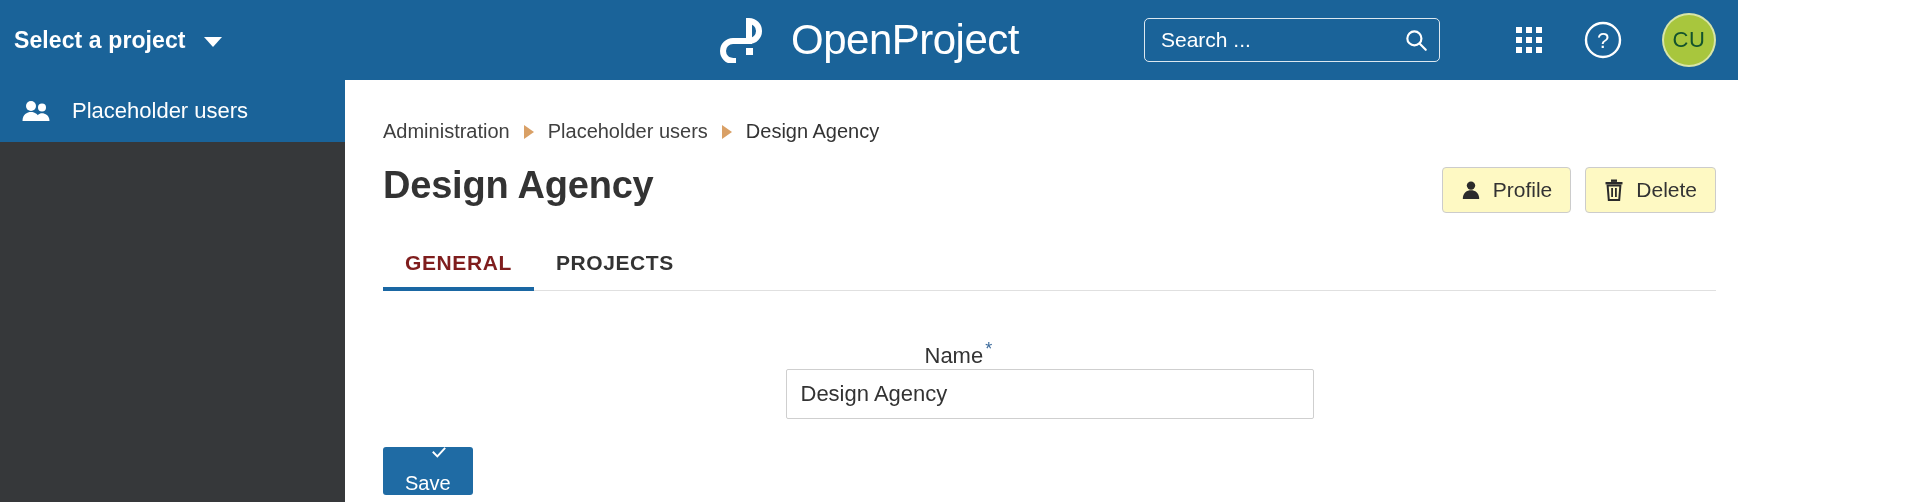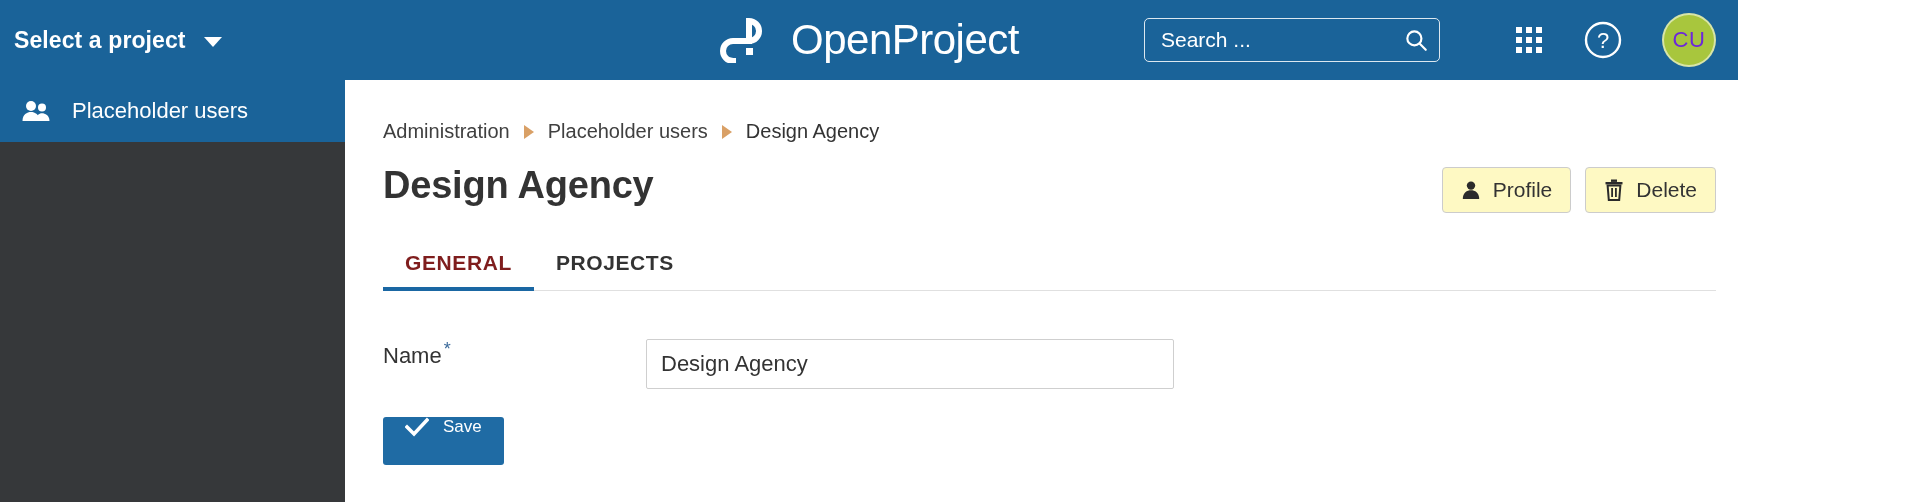--- a/index.html
+++ b/index.html
@@ -140,21 +140,21 @@
     grid-template-rows: repeat(3, 6px);
     gap: 4px;
   }
   .grid-icon span { background: #ffffff; display: block; width: 6px; height: 6px; }
 
   .avatar {
     width: 54px;
     height: 54px;
     border-radius: 50%;
     background: #A8C63D;
-    color: #6d28d9;
+    color: #14532d;
     display: flex;
     align-items: center;
     justify-content: center;
     font-size: 22px;
     font-weight: 400;
     letter-spacing: 0.5px;
     cursor: pointer;
     margin-left: 14px;
     border: 2px solid rgba(255,255,255,0.55);
   }
@@ -285,21 +285,23 @@
   }
   .tab.active {
     color: #7f1d1d;
     border-bottom-color: #1A67A3;
   }
 
   
   .form-area { padding-top: 48px; }
   .form-row {
     display: flex;
-    gap: 13px;
+    align-items: center;
+    gap: 0;
+    flex-direction: column;
   }
   .form-label {
     width: 250px;
     min-width: 250px;
     font-size: 22px;
     color: #333333;
     white-space: nowrap;
   }
   .req-star { color: #3B6A9B; font-size: 18px; margin-left: 2px; vertical-align: super; }
   .text-input {
@@ -310,33 +312,34 @@
     font-size: 22px;
     color: #333333;
     padding: 0 14px;
     font-family: "Liberation Sans", sans-serif;
     outline: none;
     background: #ffffff;
   }
 
   .btn-primary {
     display: inline-flex;
-    align-items: flex-start;
+    align-items: flex-end;
     gap: 14px;
     margin-top: 28px;
     height: 48px;
     padding: 0 22px;
     background: #1F6BA4;
     border: none;
     border-radius: 3px;
     color: #ffffff;
-    font-size: 17px;
-    font-family: "Liberation Sans", sans-serif;
-    cursor: pointer;
-    white-space: nowrap;
+    font-size: 20px;
+    font-family: "Liberation Sans", sans-serif;
+    cursor: pointer;
+    white-space: nowrap;
+    flex-direction: column;
   }
 </style>
 </head>
 <body>
 
 <div class="app">
 
   <div class="top-header">
 
     <div class="project-select">

